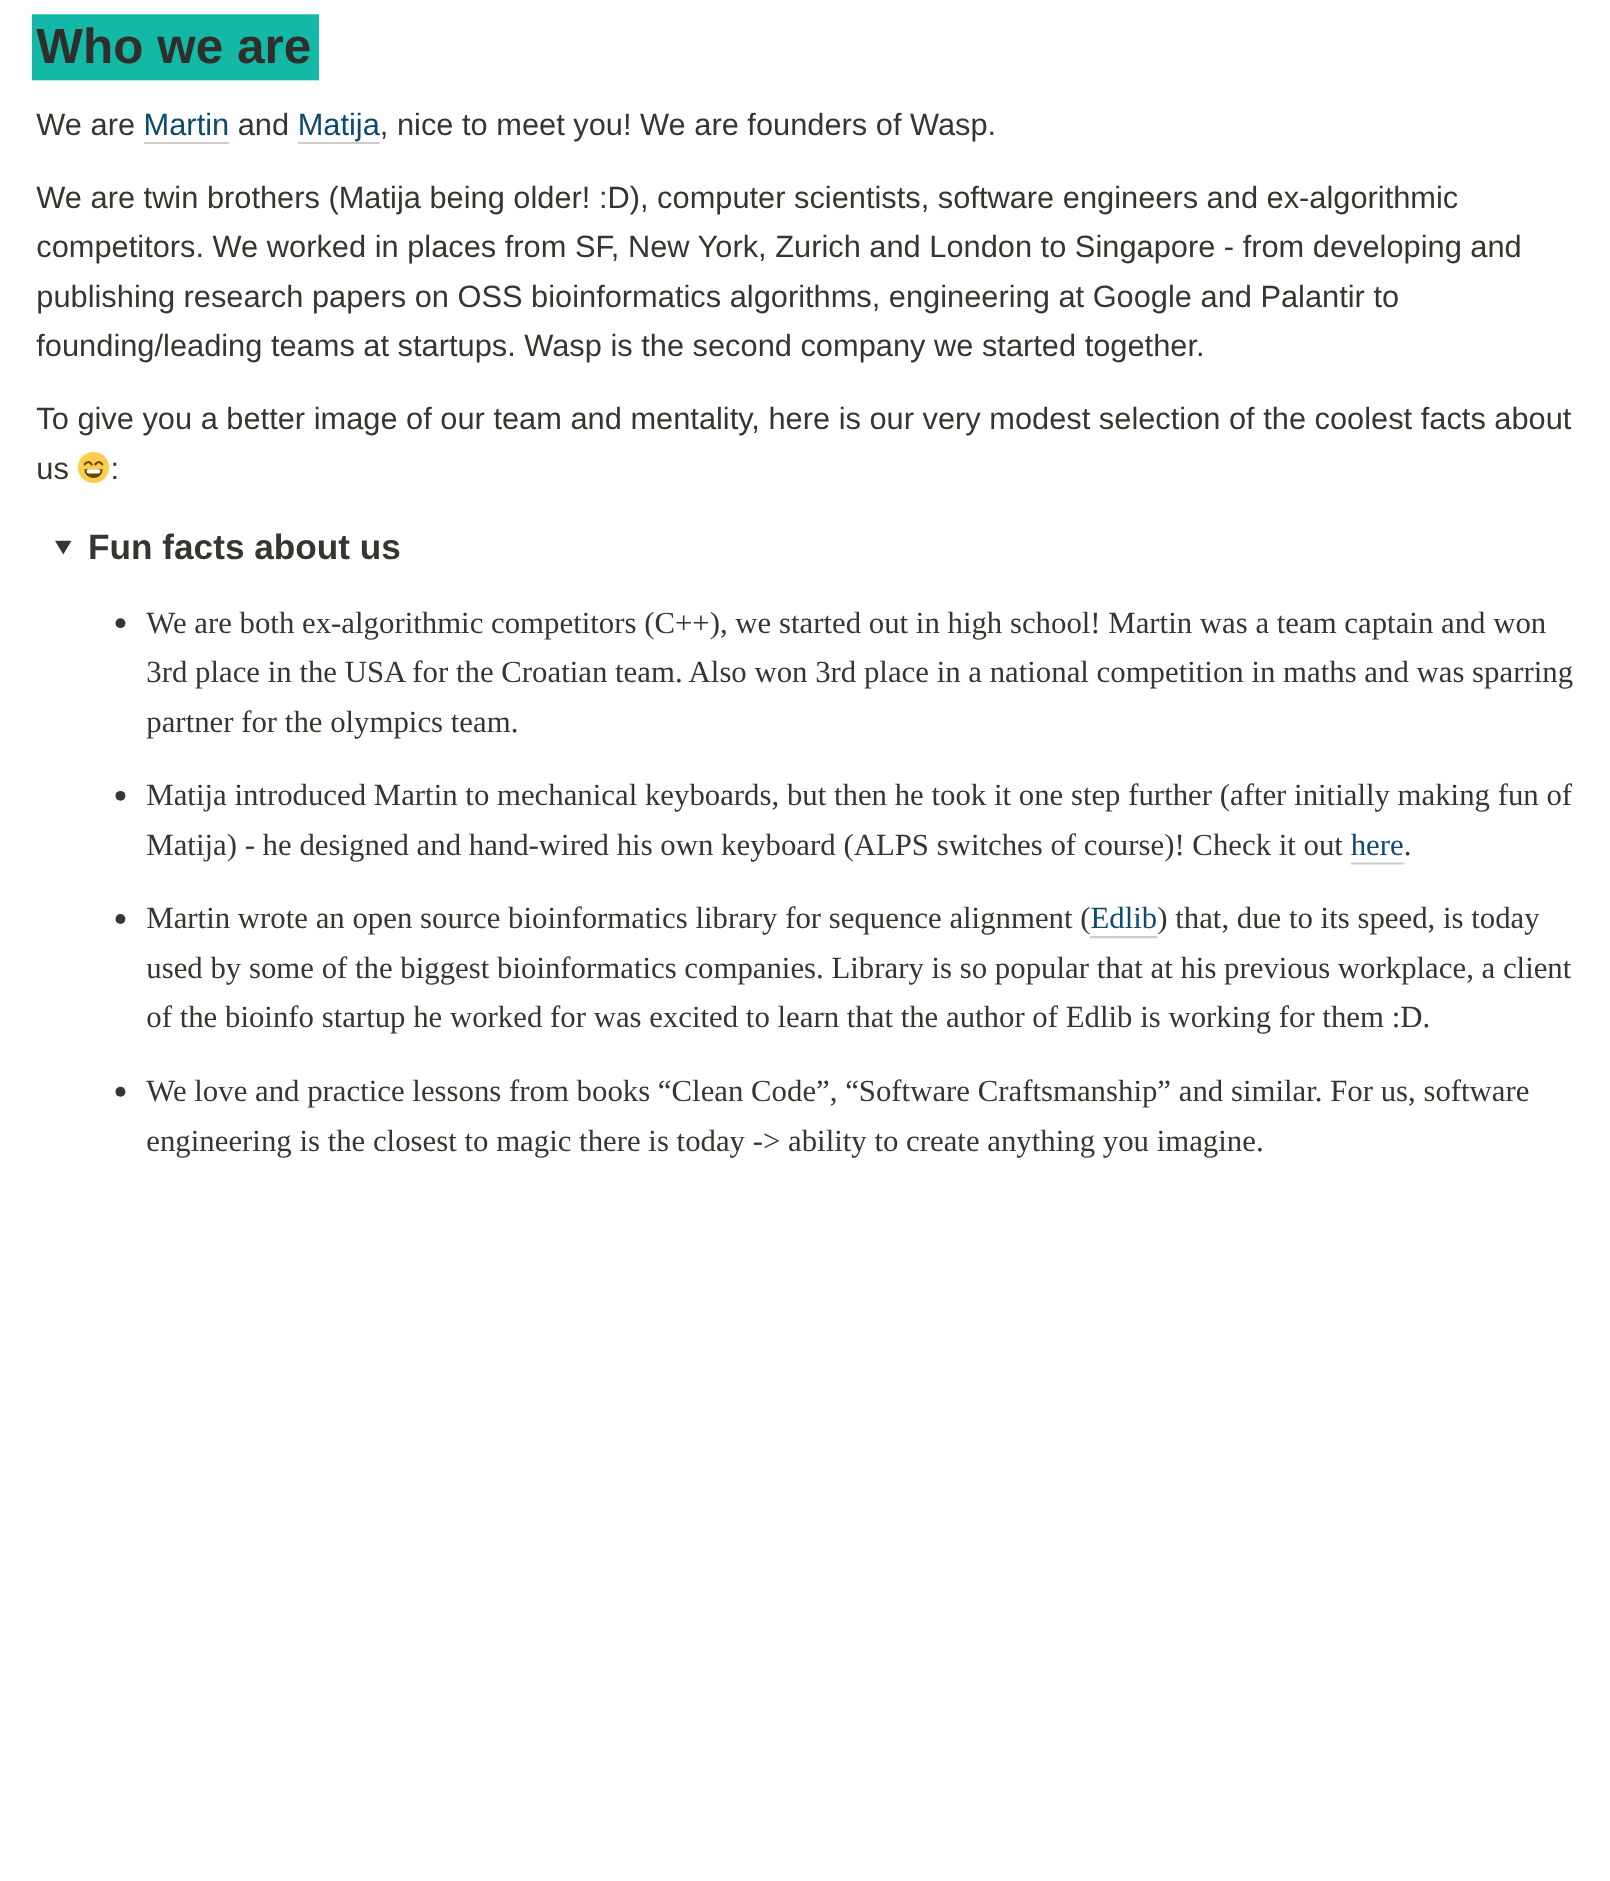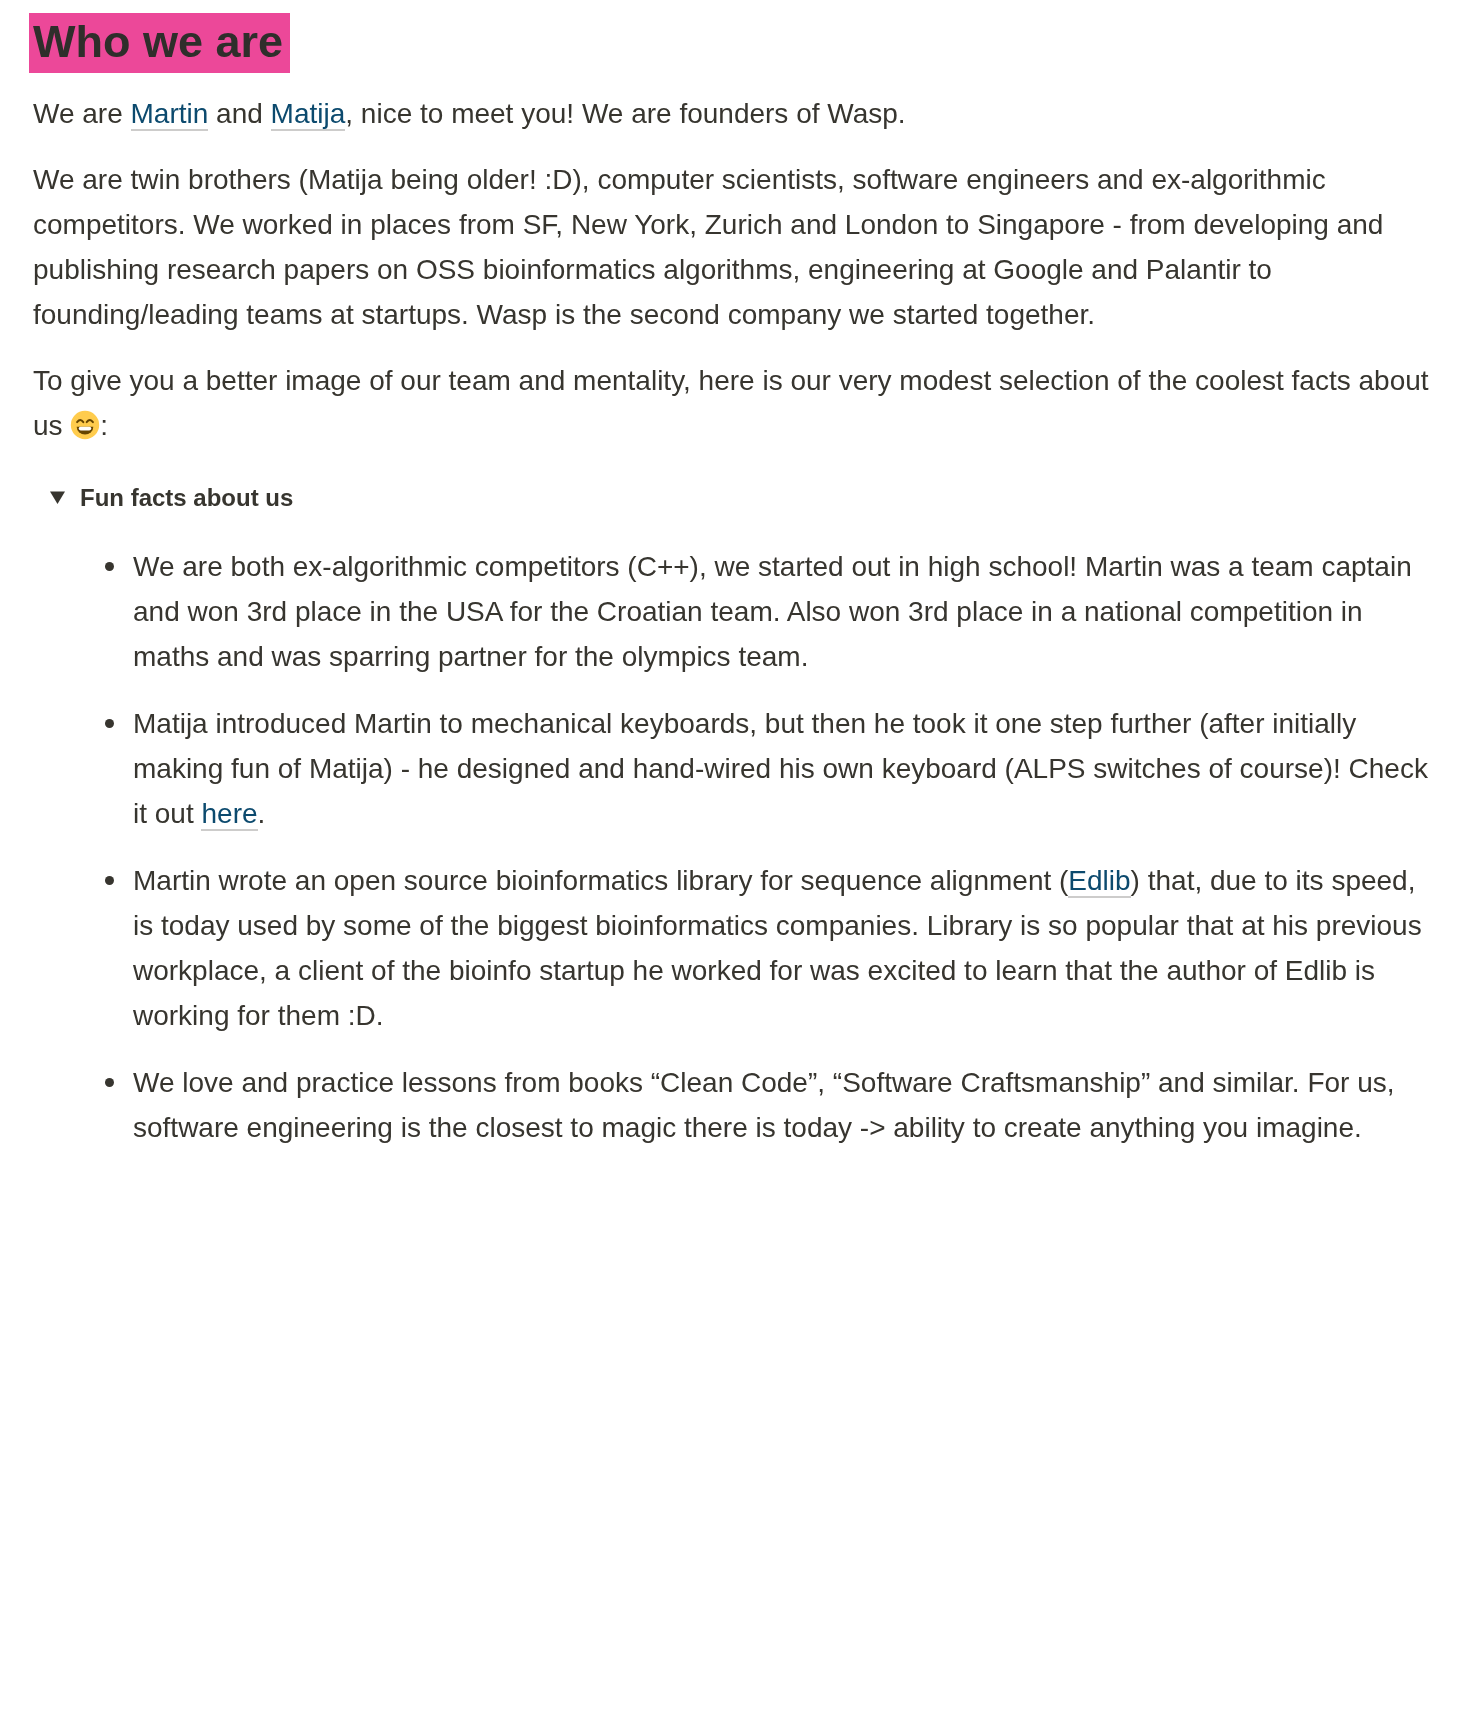--- a/index.html
+++ b/index.html
@@ -11,21 +11,21 @@
     font-family: "Liberation Sans", "DejaVu Sans", sans-serif;
     color: #37352F;
     -webkit-font-smoothing: antialiased;
   }
   .page-title {
     display: inline-block;
     font-size: 45px;
     font-weight: 700;
     line-height: 1.25;
     color: #2F2E2B;
-    background: #ec4899;
+    background: #14b8a6;
     padding: 1px 7px 3px 4px;
     margin-left: -4px;
     margin-bottom: 18px;
   }
   .para {
     font-size: 28px;
     line-height: 45px;
     margin-bottom: 21px;
     max-width: 1401px;
   }
@@ -51,29 +51,30 @@
   .toggle-triangle {
     width: 28px;
     height: 28px;
     display: flex;
     align-items: center;
     justify-content: center;
     margin-right: 9px;
     flex: 0 0 auto;
   }
   .toggle-label {
-    font-size: 24px;
+    font-size: 32px;
     font-weight: 700;
     line-height: 45px;
     color: #37352F;
     text-align: right;
   }
   ul.fun-facts {
     list-style: none;
     max-width: 1401px;
+    font-family: Liberation Serif, serif;
   }
   ul.fun-facts li {
     position: relative;
     padding-left: 100px;
     font-size: 28px;
     line-height: 45px;
     margin-bottom: 22px;
   }
   .bullet-dot {
     position: absolute;

